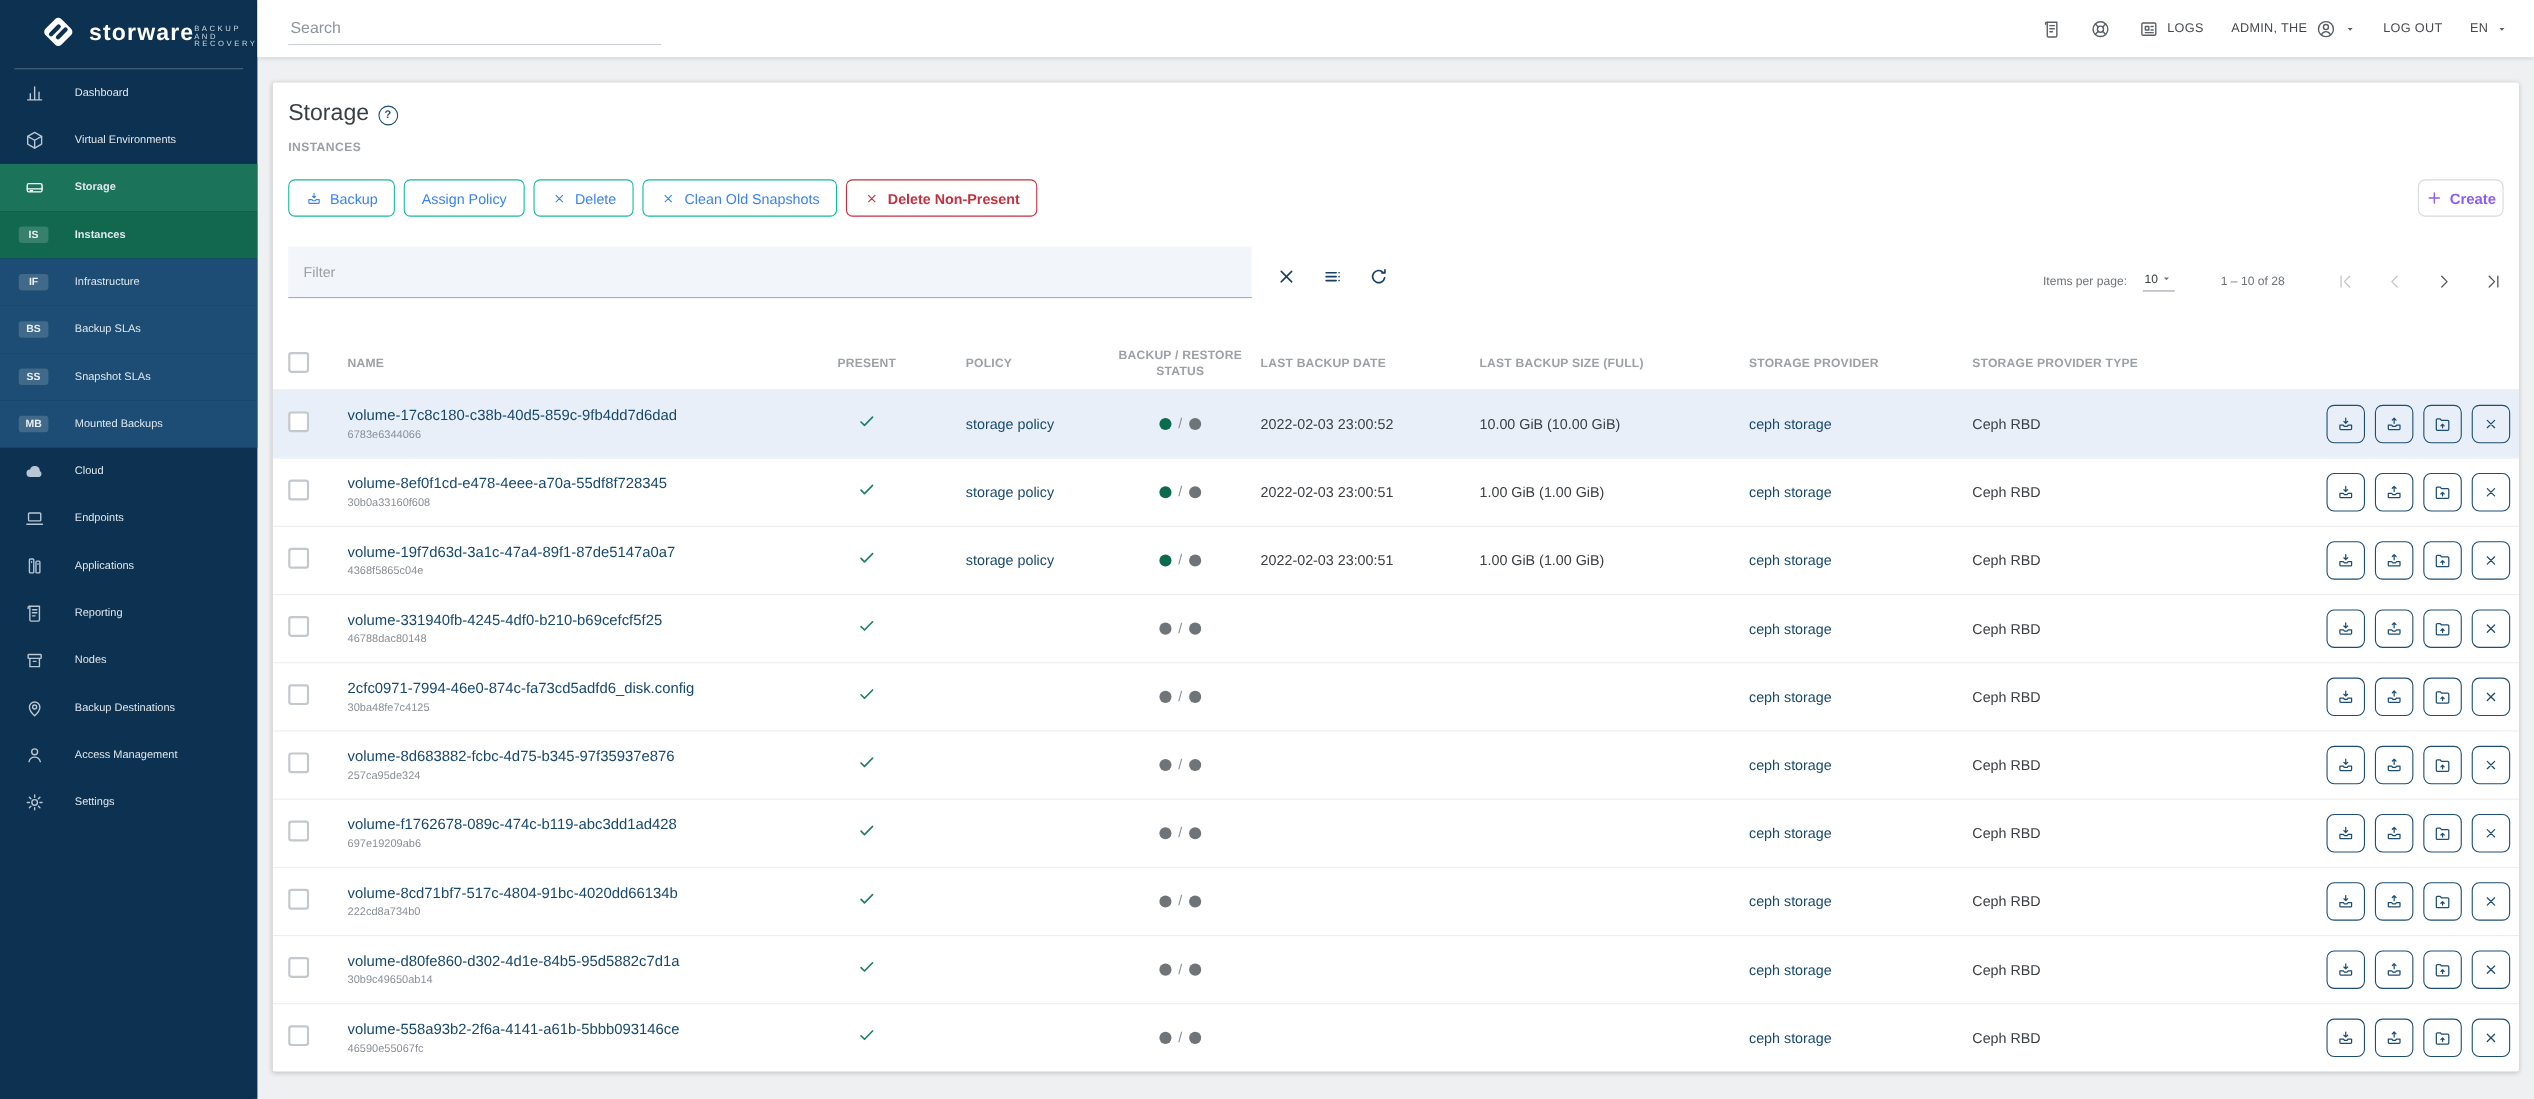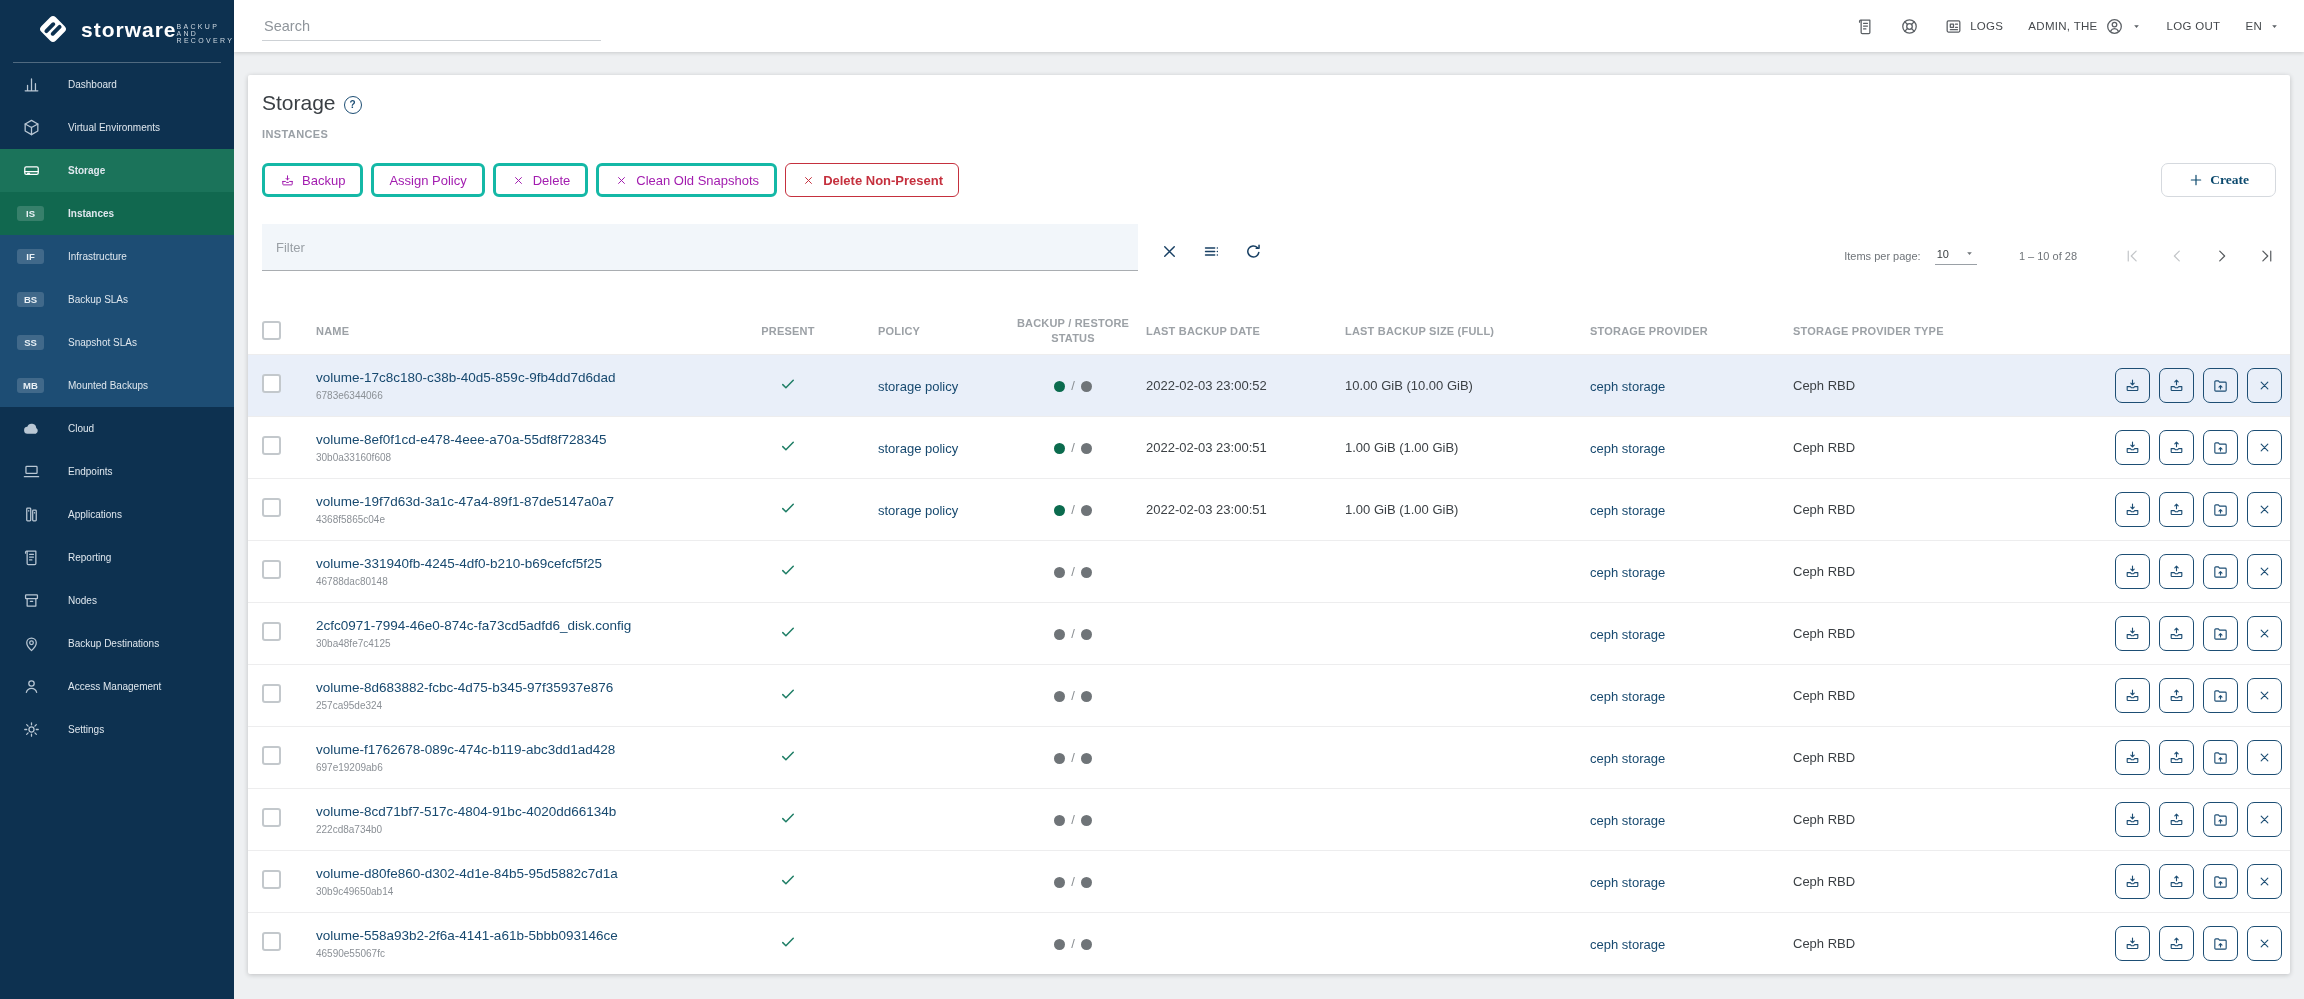--- a/index.html
+++ b/index.html
@@ -39,38 +39,38 @@
 
   
   .content{flex:1;padding:23px 14px 0 14px;box-sizing:border-box}
   .card{background:#fff;box-shadow:0 1px 5px rgba(0,0,0,.2);border-radius:2px;height:899px;box-sizing:border-box;padding:0 0;overflow:hidden}
   .title-row{display:flex;align-items:center;padding:16px 14px 0 14px}
   .page-title{font-size:21px;font-weight:400;color:#3a3f44;margin:0}
   .help-badge{width:16px;height:16px;border-radius:50%;border:1.5px solid #1d4e74;color:#1d4e74;font-size:10px;font-weight:700;display:inline-flex;align-items:center;justify-content:center;margin-left:8px;margin-top:3px;cursor:pointer}
   .section-label{padding:13px 14px 0 14px;font-size:11px;font-weight:700;letter-spacing:.4px;color:#9aa0a6}
 
   .toolbar{display:flex;align-items:center;gap:8px;padding:23px 14px 0 14px}
-  .btn{height:34px;border-radius:6px;border:3px solid #14b8a6;background:#fff;color:#a21caf;font-size:13px;padding:0 15px;display:inline-flex;align-items:center;gap:7px;font-family:"Liberation Sans",sans-serif;cursor:default}
+  .btn{height:34px;border-radius:6px;border:1px solid #14b8a6;background:#fff;color:#3b82f6;font-size:13px;padding:0 15px;display:inline-flex;align-items:center;gap:7px;font-family:"Liberation Sans",sans-serif;cursor:default}
   .btn .ic{width:15px;height:15px;display:inline-flex}
   .btn .ic svg{width:15px;height:15px}
   .btn.danger{border:1.5px solid #c5303e;color:#c5303e;font-weight:600;cursor:pointer}
-  .btn-create{margin-left:auto;height:34px;border-radius:7px;border:1.5px solid #d5d9de;background:#fff;color:#0c4a6e;font-weight:600;font-size:13.5px;padding:0 26px;display:inline-flex;align-items:center;gap:6px;cursor:pointer;font-family:Liberation Serif, serif}
+  .btn-create{margin-left:auto;height:34px;border-radius:7px;border:1.5px solid #d5d9de;background:#fff;color:#8b5cf6;font-weight:600;font-size:13.5px;padding:0 6px;display:inline-flex;align-items:center;gap:6px;cursor:pointer;font-family:Liberation Sans, sans-serif}
   .btn-create .ic{width:16px;height:16px;display:inline-flex}
   .btn-create .ic svg{width:16px;height:16px}
 
   .filter-row{display:flex;align-items:flex-end;padding:27px 14px 0 14px}
   .filter-box{width:876px;height:46px;background:#f2f6fa;border-bottom:1px solid #a9adb1;display:flex;align-items:center}
   .filter-box input{flex:1;border:none;outline:none;background:transparent;padding:0 14px;font-size:13px;color:#6d28d9;font-family:"Liberation Sans",sans-serif}
   .filter-box input::placeholder{color:#9aa0a6}
   .filter-icons{display:flex;align-items:center;gap:23px;margin-left:22px;margin-bottom:10px;color:#173f63}
   .fico{width:19px;height:19px;display:inline-flex;cursor:pointer}
   .fico svg{width:19px;height:19px}
 
   .pagination{margin-left:auto;display:flex;align-items:center;color:#6f7479;font-size:11px;margin-bottom:6px}
-  .pg-size{display:inline-flex;align-items:center;gap:15px;margin-left:14px;border-bottom:1px solid #9aa0a6;padding:0 2px 4px 2px;cursor:pointer;color:#3c4043;font-weight:500}
+  .pg-size{display:inline-flex;align-items:center;gap:2px;margin-left:14px;border-bottom:1px solid #9aa0a6;padding:0 2px 4px 2px;cursor:pointer;color:#3c4043;font-weight:500}
   .pg-size .caret{color:#6f7479}
   .pg-range{margin-left:42px;color:#6f7479}
   .pg-nav{display:flex;align-items:center;gap:27px;margin-left:46px}
   .pico{width:18px;height:18px;display:inline-flex;cursor:pointer;color:#55595d}
   .pico.disabled{color:#c2c5c8;cursor:default}
   .pico svg{width:18px;height:18px}
 
   
   .table{margin-top:0}
   .thead,.row{display:grid;grid-template-columns:54px 451px 70px 190px 120px 200px 245px 202px 180px 1fr;align-items:center}

